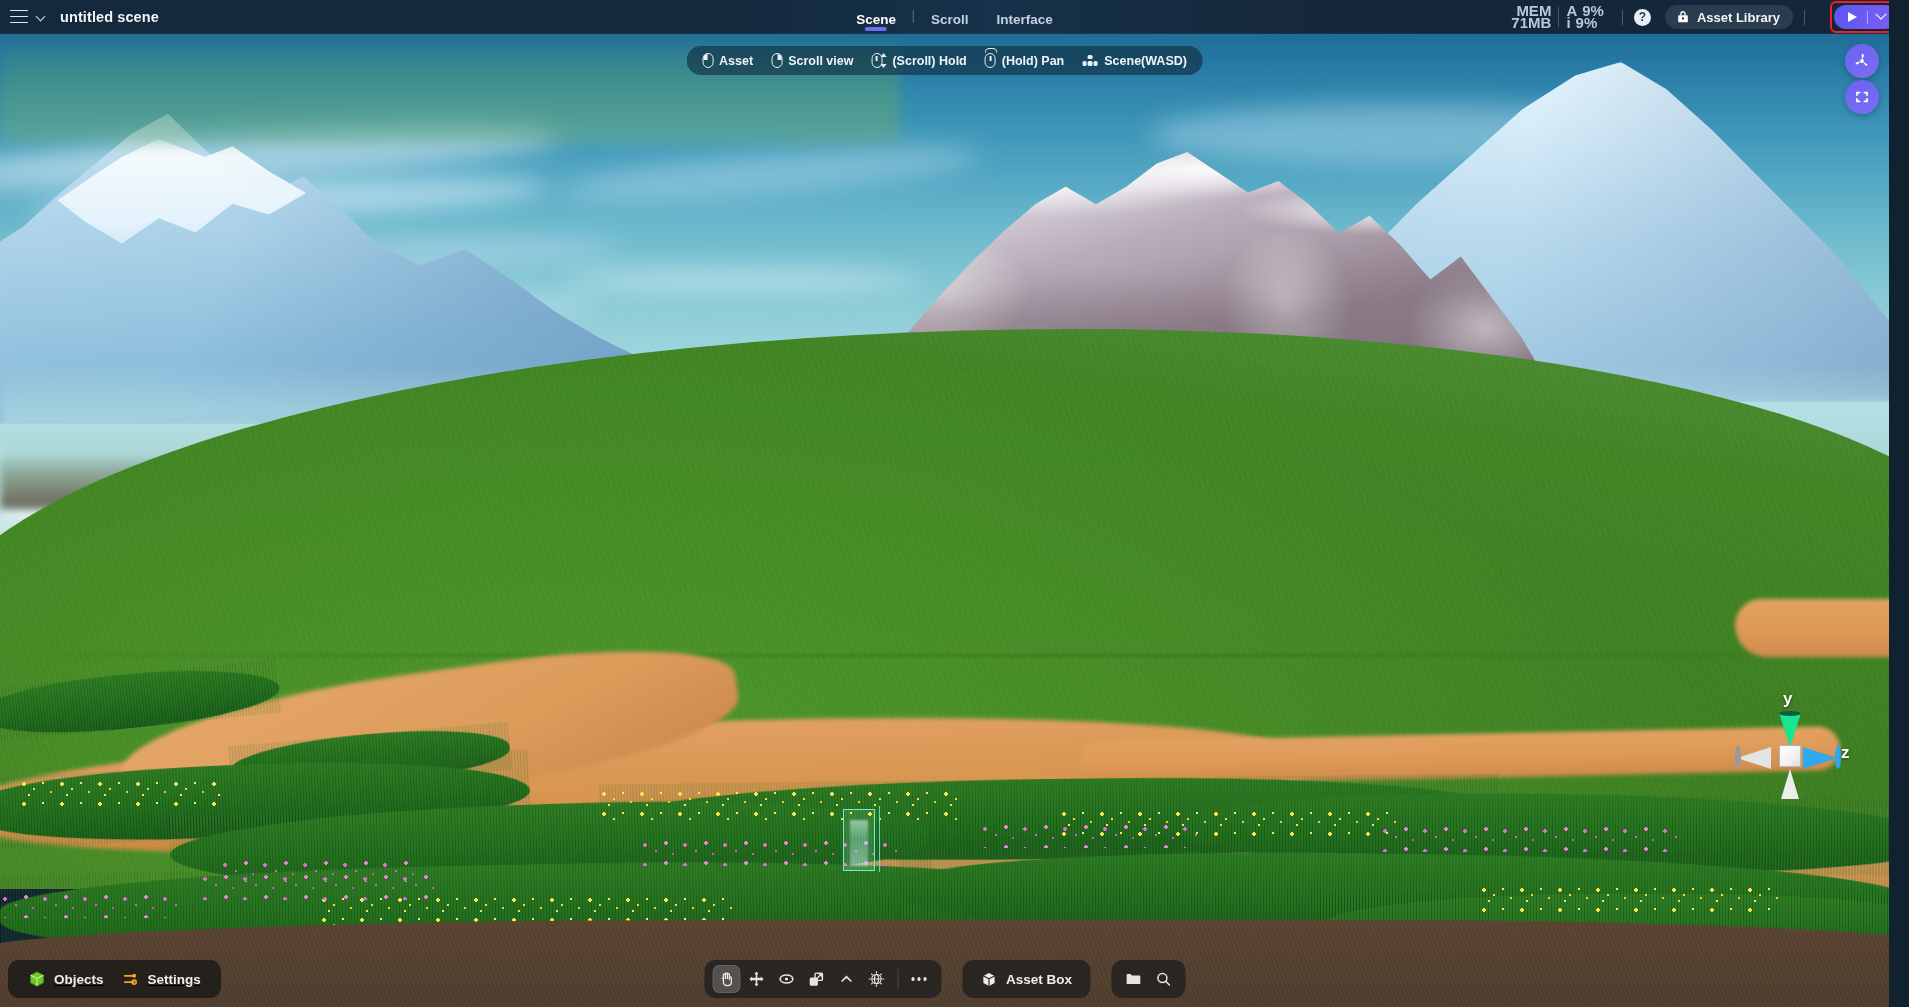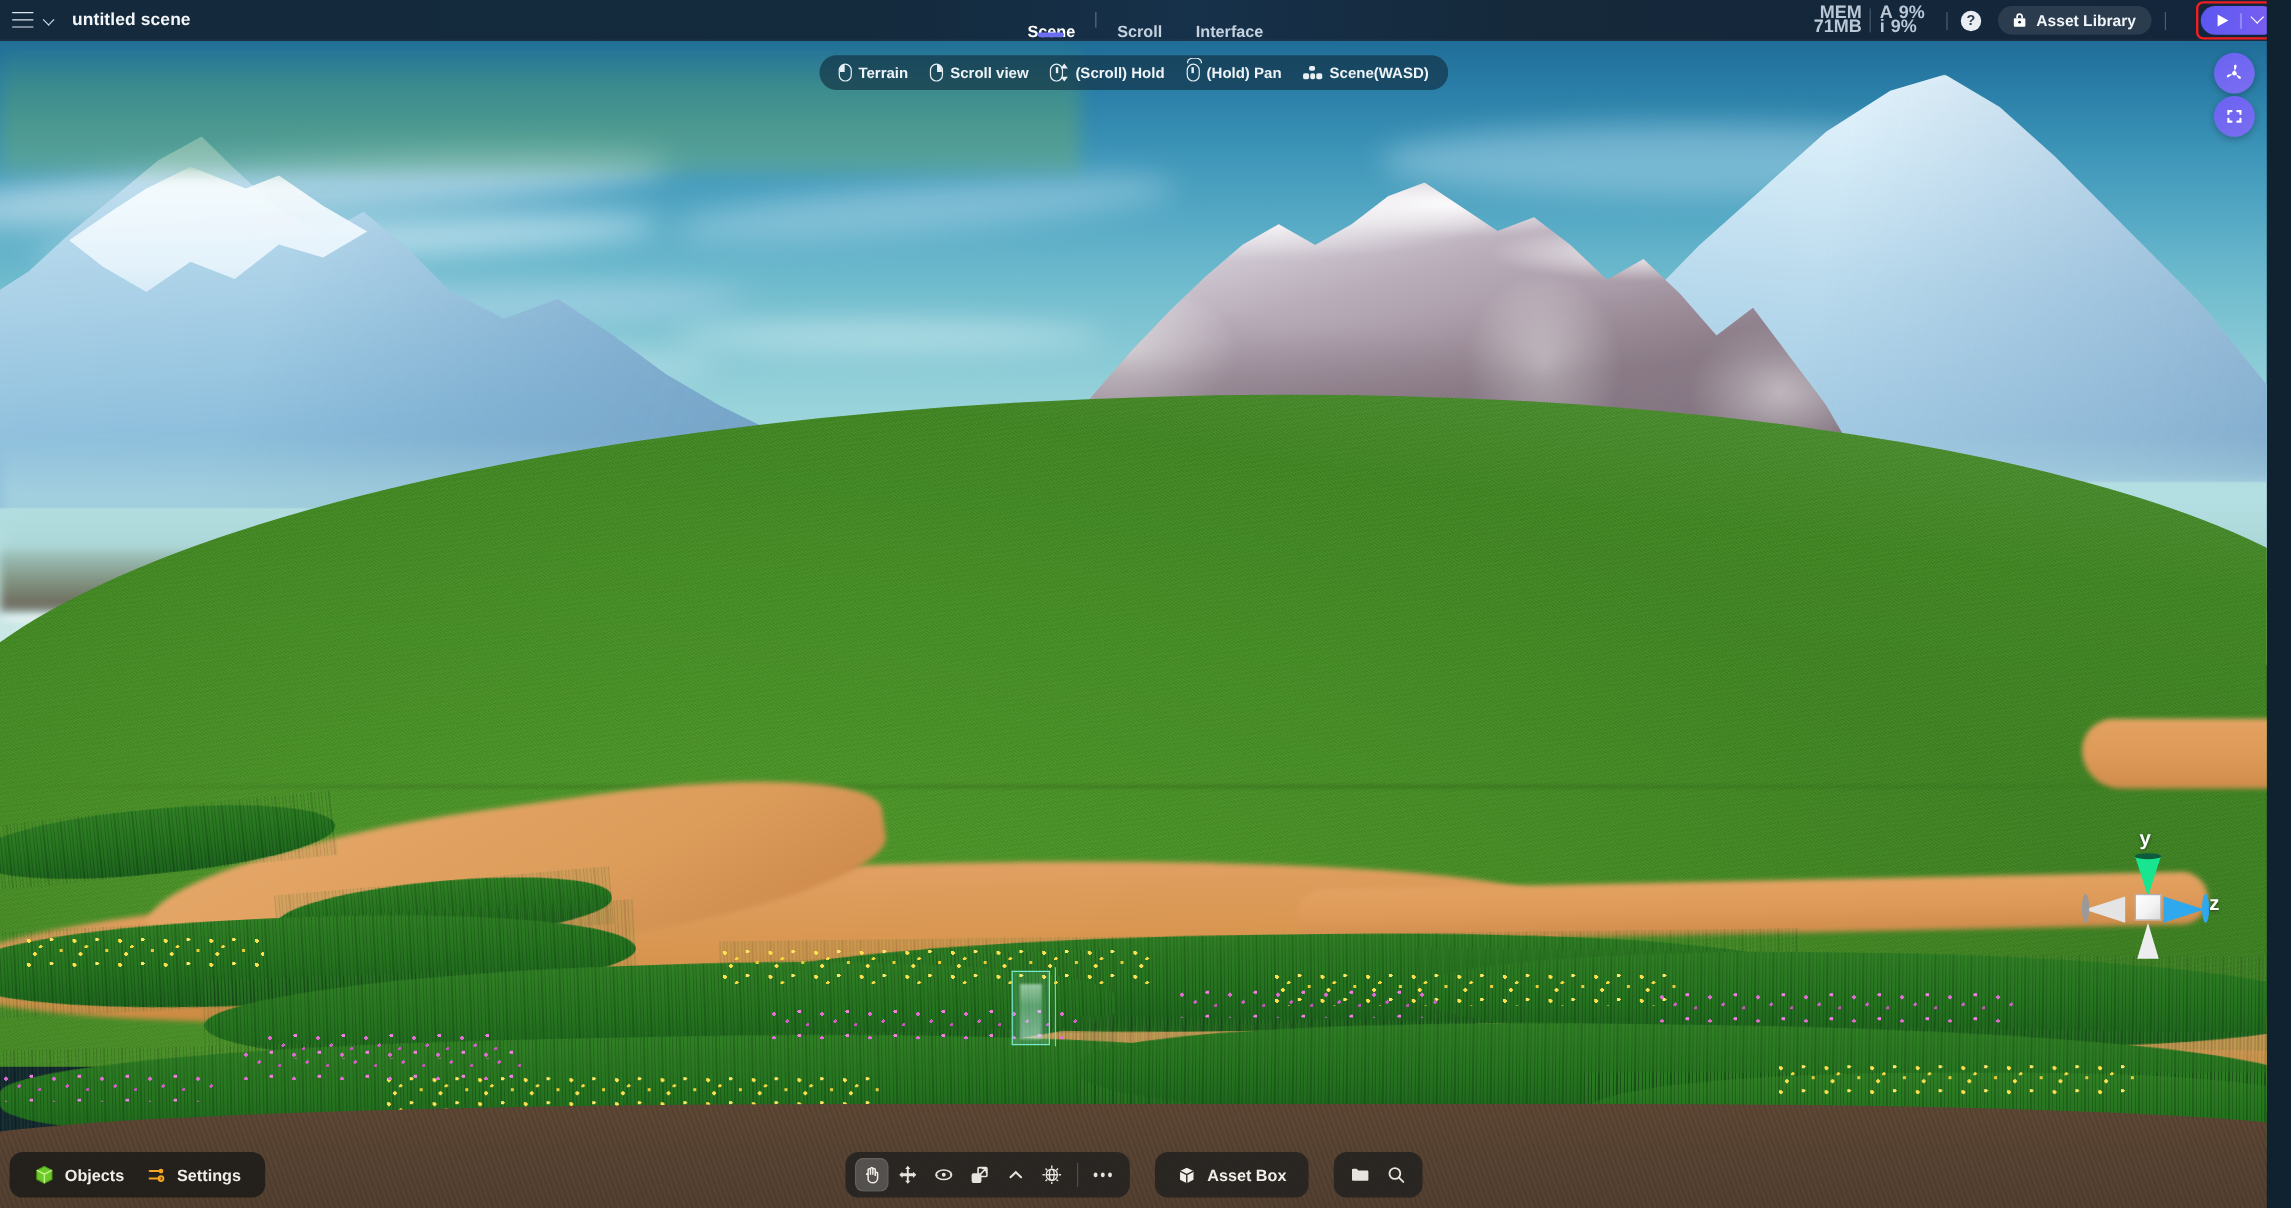--- a/index.html
+++ b/index.html
@@ -252,21 +252,21 @@
   .chev { width: 10px; height: 10px; position: relative; }
   .chev::after {
     content: ""; position: absolute; left: 1px; top: 1px; width: 6px; height: 6px;
     border-right: 1.6px solid #cfdae6; border-bottom: 1.6px solid #cfdae6;
     transform: rotate(45deg);
   }
   .scene-title { font-size: 14.5px; font-weight: 700; letter-spacing: .1px; color: #f2f6fa; margin-left: 6px; }
 
   .tb-tabs { position: absolute; left: 50%; transform: translateX(-50%); display: flex; align-items: center; gap: 0px; height: 34px; }
   .tab {
-    position: relative; padding: 0 14px; height: 34px; display: flex; align-items: flex-end;
+    position: relative; padding: 12px 14px; height: 34px; display: flex; align-items: flex-start;
     font-size: 13.5px; font-weight: 700; color: #c4d2e0; cursor: pointer;
   }
   .tab.active { color: #ffffff; }
   .tab.active::after {
     content: ""; position: absolute; left: 50%; transform: translateX(-50%);
     bottom: 3px; width: 22px; height: 3.5px; border-radius: 2px; background: #6b6ef0;
   }
   .tab-div { width: 1px; height: 13px; background: rgba(200,215,230,.38); margin: 0 3px; }
 
   .tb-right { position: absolute; right: 0; top: 0; height: 34px; display: flex; align-items: center; gap: 0; }
@@ -367,21 +367,21 @@
   .cone-x-cap { position: absolute; left: 6px; top: 50px; width: 6px; height: 24px; background: #9a9a9a; border-radius: 50%; }
   .cone-ny { left: 52px; top: 74px; border-left: 9px solid transparent; border-right: 9px solid transparent; border-bottom: 30px solid #ededed; }
   .giz-lbl { position: absolute; font-size: 17px; font-weight: 800; color: #ffffff; text-shadow: 0 1px 3px rgba(0,0,0,.55); }
   .lbl-y { left: 54px; top: -6px; }
   .lbl-z { left: 112px; top: 48px; }
 
   
   .bottom-left {
     position: absolute; left: 8px; bottom: 9px; z-index: 35;
     display: flex; align-items: center; gap: 6px; height: 38px;
-    background: rgba(30,28,26,.88); border-radius: 11px; padding: 0 14px;
+    background: rgba(30,28,26,.88); border-radius: 11px; padding: 0 14px; text-decoration: underline;
   }
   .bl-item { display: flex; align-items: center; gap: 8px; cursor: pointer; padding: 0 6px; }
   .bl-label { font-size: 13.5px; font-weight: 700; color: #f1eee9; }
 
   .bottom-center {
     position: absolute; left: 50%; transform: translateX(-50%); bottom: 9px; z-index: 35;
     display: flex; align-items: center; gap: 21px;
   }
   .tool-group {
     display: flex; align-items: center; gap: 2px; height: 38px;
@@ -547,21 +547,21 @@
           <div class="play-sep"></div>
           <div class="play-chev"></div>
         </div>
       </div>
     </div>
   </div>
 
   <div class="hints">
     <div class="hint">
       <span class="mouse left"></span>
-      <span>Terrain</span>
+      <span>Asset</span>
     </div>
     <div class="hint">
       <span class="mouse right"></span>
       <span>Scroll view</span>
     </div>
     <div class="hint">
       <span class="mouse-wrap">
         <span class="mouse mid"></span>
           <span class="scroll-arrows"></span>
       </span>

